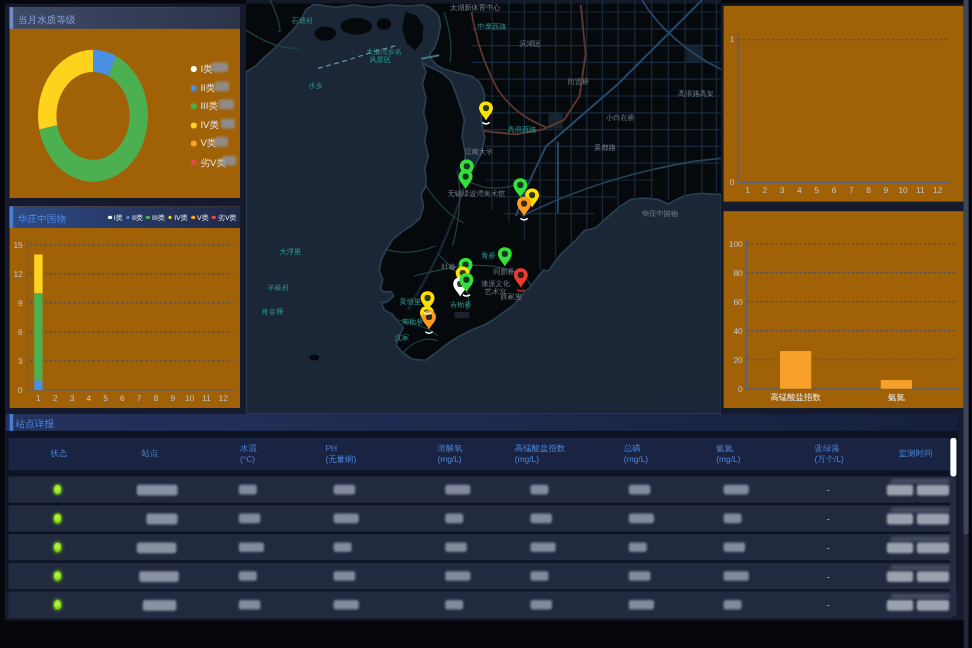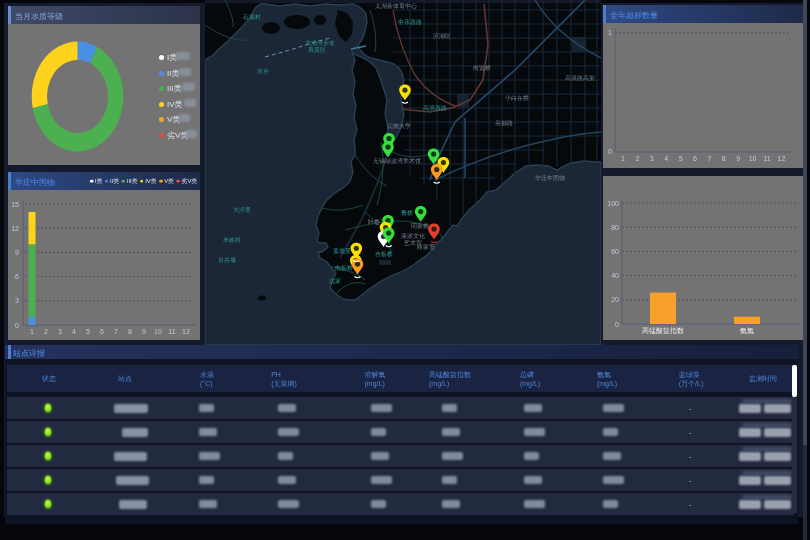--- a/index.html
+++ b/index.html
@@ -1,19 +1,19 @@
 <!DOCTYPE html>
 <html><head>
 <meta charset="utf-8">
 <style>
 html,body{margin:0;padding:0;}
 body{width:810px;height:540px;background:#05070d;position:relative;overflow:hidden;
   font-family:"Liberation Sans",sans-serif;}
 .page{position:absolute;left:4px;top:3px;width:803px;height:533px;background:#151b2d;}
-.panel{position:absolute;background:#737373;}
+.panel{position:absolute;background:#a16207;}
 .phead{position:absolute;left:0;top:0;right:0;height:18px;}
 .phead .accent{position:absolute;left:0;top:0;bottom:0;width:2.5px;}
 .phead .t{position:absolute;left:7px;top:4.5px;font-size:8px;filter:blur(.4px);}
 .gray-blur{position:absolute;background:#8d96a6;border-radius:2px;filter:blur(1px);opacity:.8;}
 svg{position:absolute;left:0;top:0;}
 .lg{position:absolute;font-size:8px;color:#dfe4ec;}
 .lg i{display:inline-block;width:5px;height:5px;border-radius:50%;margin-right:3px;}
 i.ld{display:inline-block;width:3.5px;height:3.5px;border-radius:50%;margin:0 2px 1px 3px;}
 </style>
 </head>
@@ -255,24 +255,20 @@
       <text x="150" y="144" font-size="7" fill="#c3c9d4" text-anchor="middle">10</text>
       <text x="164" y="144" font-size="7" fill="#c3c9d4" text-anchor="middle">11</text>
       <text x="178" y="144" font-size="7" fill="#c3c9d4" text-anchor="middle">12</text>
       <rect x="20.5" y="126.93333333333334" width="7" height="8.066666666666666" fill="#4a90e2"></rect>
       <rect x="20.5" y="54.33333333333334" width="7" height="72.6" fill="#4caf50"></rect>
       <rect x="20.5" y="22.066666666666663" width="7" height="32.266666666666666" fill="#ffd21e"></rect>
     </svg>
 </div>
 
 <div class="panel" style="left:603px;top:5px;width:202px;height:163px;">
-  <div class="phead" style="background:linear-gradient(90deg,#2e4a86,#1f2947);">
-    <div class="accent" style="background:#4a7fd0;"></div>
-    <div class="t" style="color:#4e8de8;">全年超标数量</div>
-  </div>
   <svg width="202" height="145" style="top:18px;" viewBox="0 0 202 145" id="chartTR">
       <text x="9" y="12" font-size="7" fill="#c3c9d4" text-anchor="end">1</text>
       <text x="9" y="131" font-size="7" fill="#c3c9d4" text-anchor="end">0</text>
       <path d="M12,10 H188" stroke="#4a5268" stroke-width="1" stroke-dasharray="2,2"></path>
       <path d="M12,5 V129" stroke="#565f79" stroke-width="1"></path>
       <path d="M12,129 H188" stroke="#565f79" stroke-width="1"></path>
       <text x="20" y="138" font-size="7" fill="#c3c9d4" text-anchor="middle">1</text>
       <text x="34.4" y="138" font-size="7" fill="#c3c9d4" text-anchor="middle">2</text>
       <text x="48.8" y="138" font-size="7" fill="#c3c9d4" text-anchor="middle">3</text>
       <text x="63.2" y="138" font-size="7" fill="#c3c9d4" text-anchor="middle">4</text>
@@ -302,21 +298,21 @@
       <path d="M19,9 H195" stroke="#4a5268" stroke-width="1" stroke-dasharray="2,2"></path>
       <path d="M19,6 V130" stroke="#565f79" stroke-width="1"></path>
       <path d="M19,130 H196" stroke="#565f79" stroke-width="1"></path>
       <rect x="47" y="98.53999999999999" width="26" height="31.46" fill="#f7a128"></rect>
       <rect x="131" y="122.74" width="26" height="7.26" fill="#f7a128"></rect>
       <text x="60" y="139" font-size="7" fill="#e8ecf2" text-anchor="middle" filter="blur(.4px)">高锰酸盐指数</text>
       <text x="144" y="139" font-size="7" fill="#e8ecf2" text-anchor="middle" filter="blur(.4px)">氨氮</text>
     </svg>
 </div>
 
-<div style="position:absolute;left:5px;top:345px;width:793px;height:179px;background:#0d1322;">
+<div style="position:absolute;left:5px;top:345px;width:793px;height:147px;background:#0d1322;">
   <div style="position:absolute;left:0;top:0;width:100%;height:14px;background:linear-gradient(90deg,#24335e,#16203c);">
     <div style="position:absolute;left:3px;top:0;bottom:0;width:2.5px;background:#4a7fd0;"></div>
     <div style="position:absolute;left:8px;top:3px;font-size:8px;color:#4e8de8;filter:blur(.4px);">站点详报</div>
   </div>
   <div id="thead" style="position:absolute;left:2px;top:20px;width:787px;height:27px;background:#1a2342;">
       <div style="position: absolute; left: -3px; top: 0px; width: 90px; height: 27px; display: flex; flex-direction: column; justify-content: center; align-items: center; font-size: 7px; color: rgb(75, 134, 217); line-height: 9px; filter: blur(0.35px);">状态</div>
       <div style="position: absolute; left: 73px; top: 0px; width: 90px; height: 27px; display: flex; flex-direction: column; justify-content: center; align-items: center; font-size: 7px; color: rgb(75, 134, 217); line-height: 9px; filter: blur(0.35px);">站点</div>
       <div style="position: absolute; left: 155px; top: 0px; width: 90px; height: 27px; display: flex; flex-direction: column; justify-content: center; align-items: center; font-size: 7px; color: rgb(75, 134, 217); line-height: 9px; filter: blur(0.35px);">水温<br>(°C)</div>
       <div style="position: absolute; left: 232px; top: 0px; width: 90px; height: 27px; display: flex; flex-direction: column; justify-content: center; align-items: center; font-size: 7px; color: rgb(75, 134, 217); line-height: 9px; filter: blur(0.35px);">PH<br>(无量纲)</div>
       <div style="position: absolute; left: 323px; top: 0px; width: 90px; height: 27px; display: flex; flex-direction: column; justify-content: center; align-items: center; font-size: 7px; color: rgb(75, 134, 217); line-height: 9px; filter: blur(0.35px);">溶解氧<br>(mg/L)</div>

